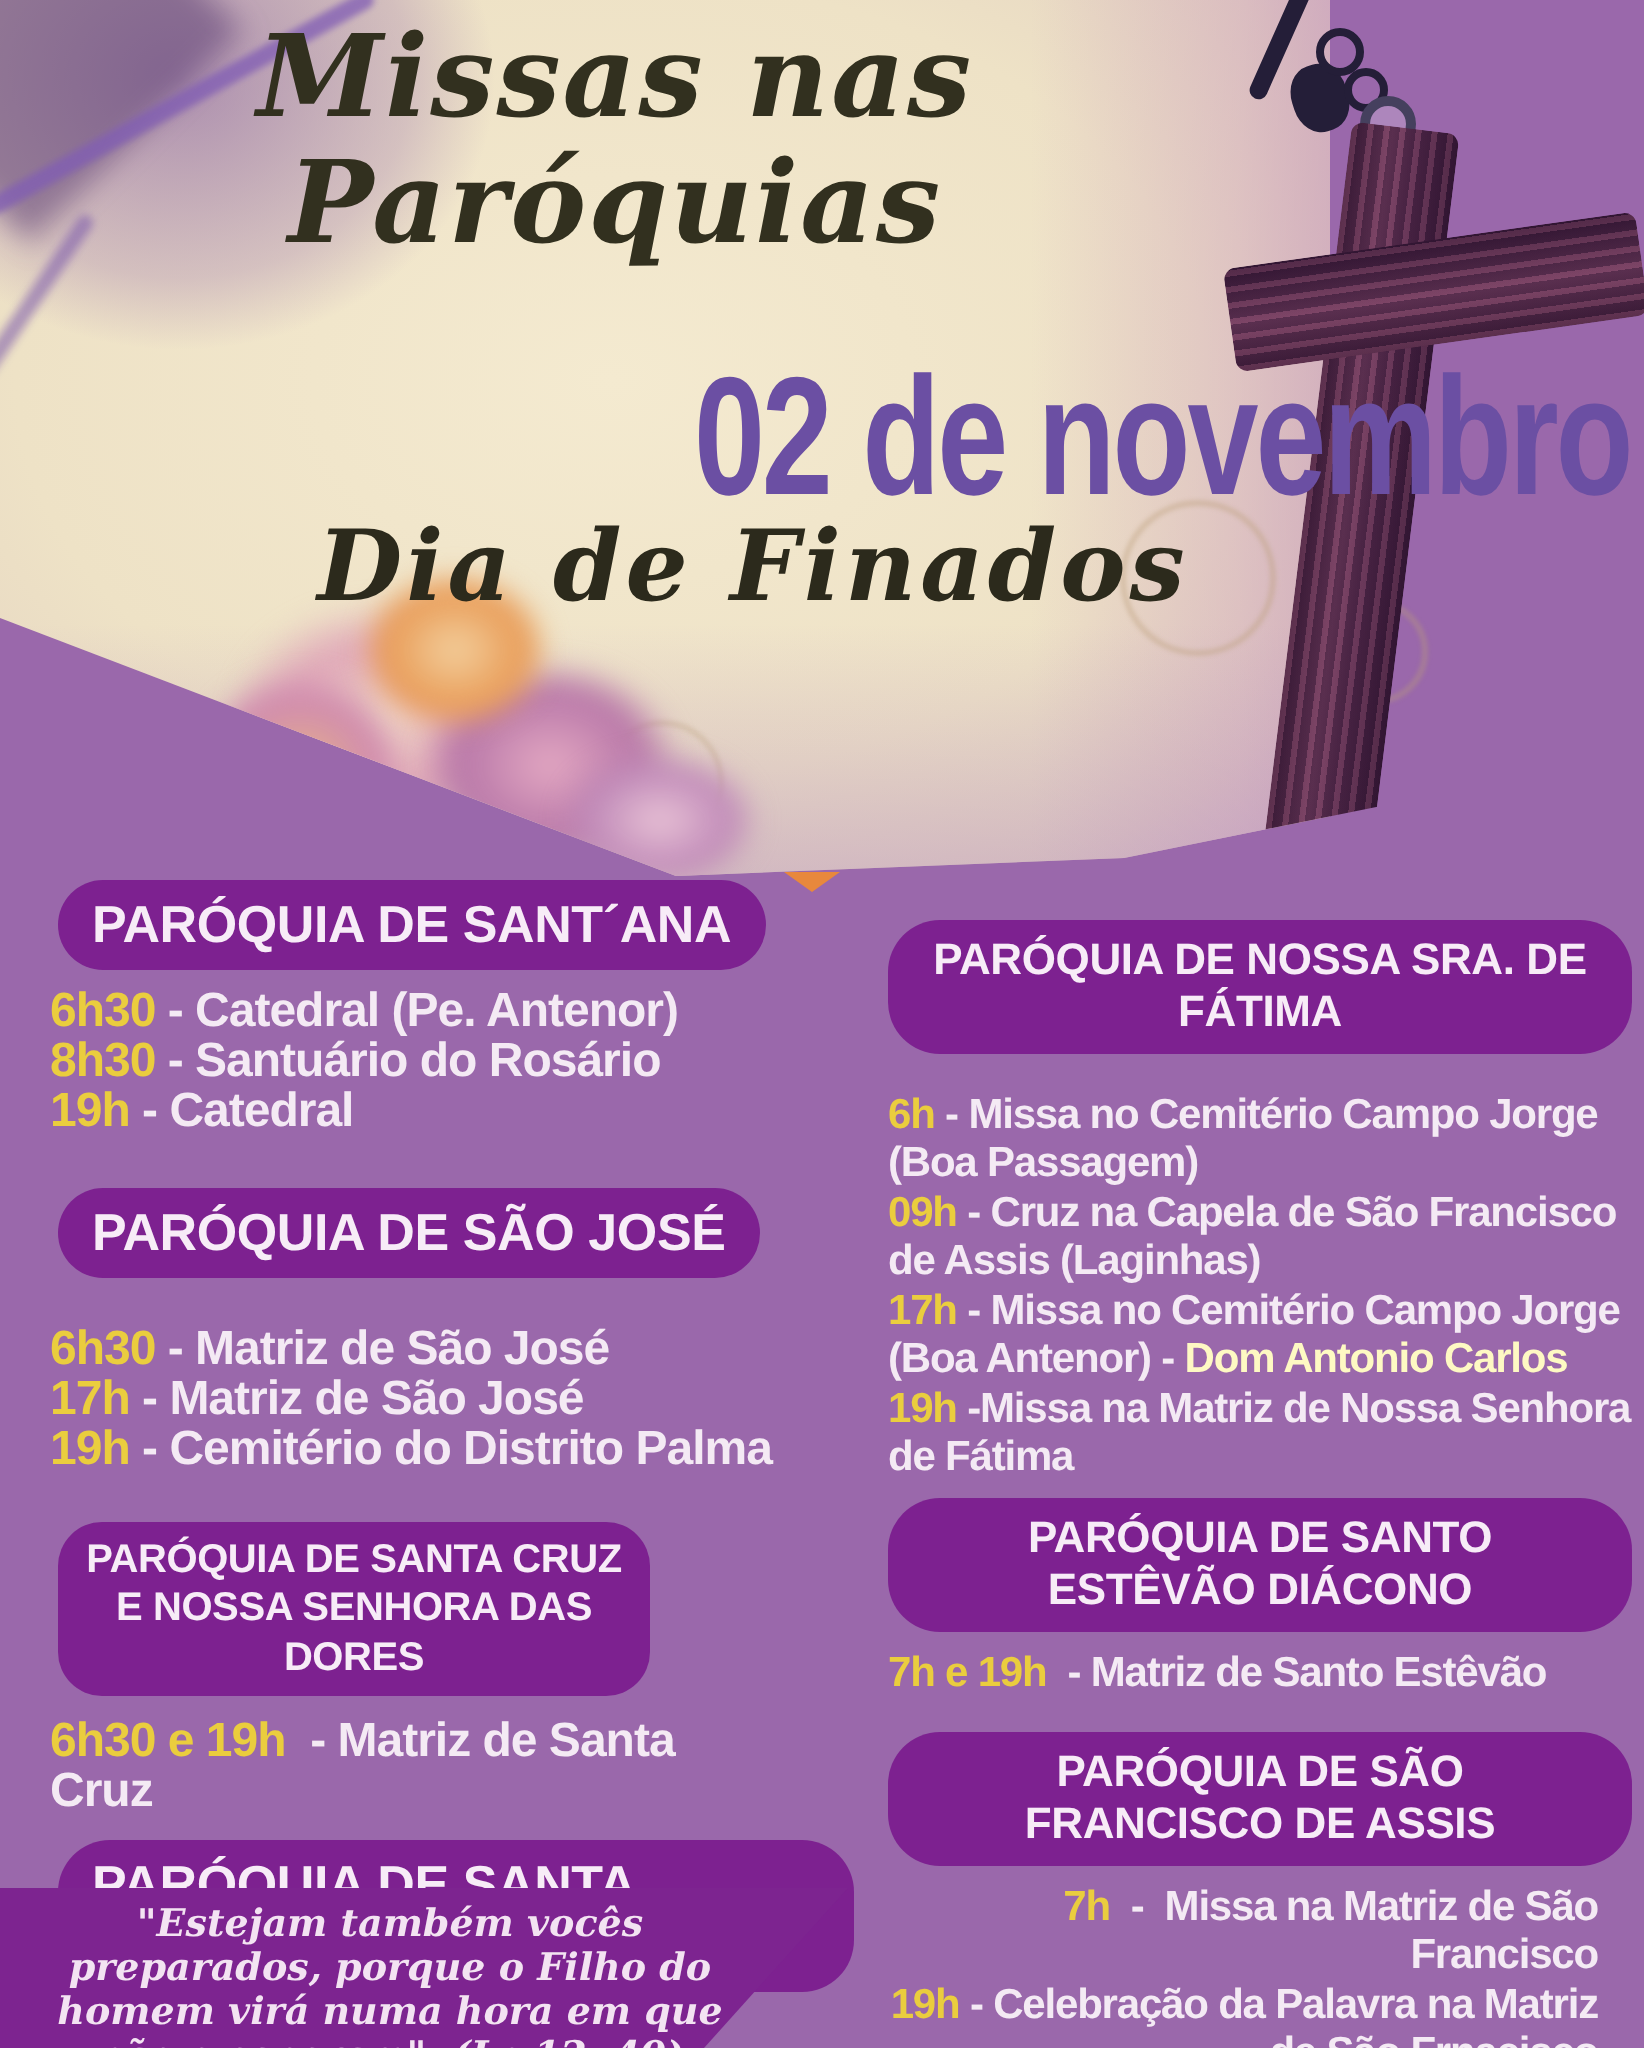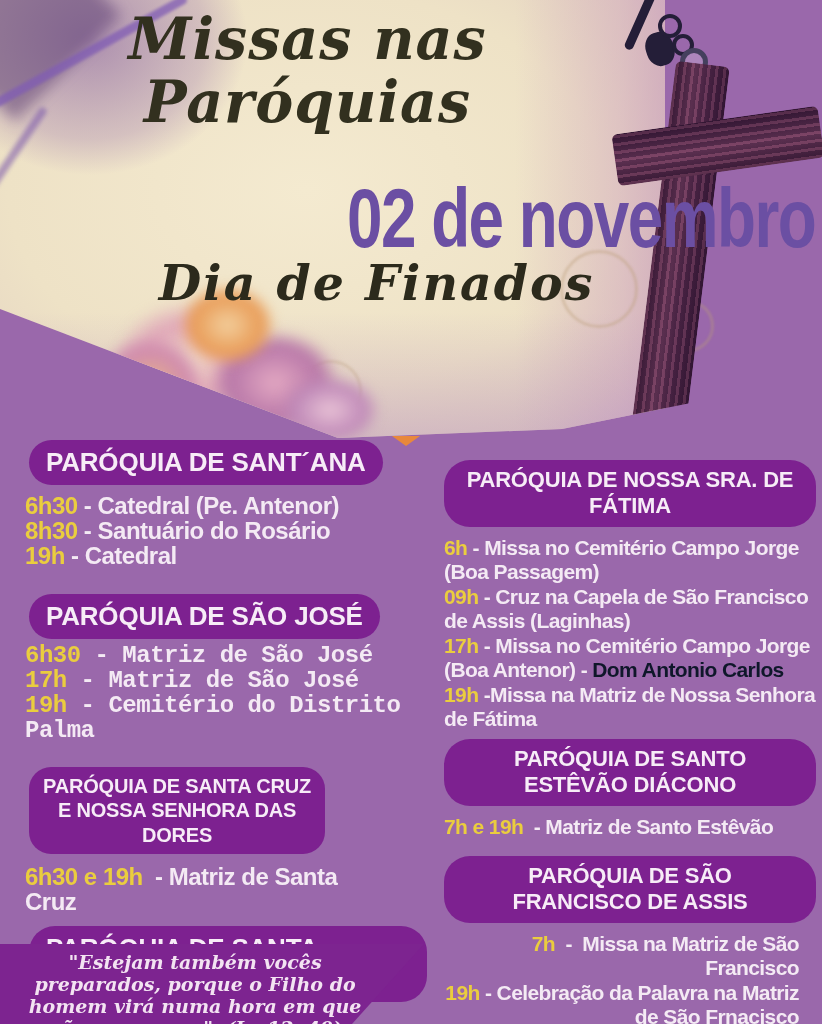--- a/index.html
+++ b/index.html
@@ -81,27 +81,27 @@
     background:#7d2190; color:#f7ecf7; font-weight:bold;
     border-radius:26px; padding:7px 17px; letter-spacing:-0.2px;
   }
   .col-left .pill{display:inline-block; font-size:26px; margin-left:4px;}
   .col-left .sec3 .pill{font-size:20px; max-width:268px; text-align:center; line-height:1.22; padding:7px 14px; border-radius:22px;}
   .col-right .pill{display:block; font-size:22px; text-align:center; line-height:1.2; padding:7px 20px; border-radius:26px;}
   .mass{margin:0; font-weight:bold; font-size:24px; line-height:25px; letter-spacing:-0.5px;}
   .col-right .mass{font-size:21px; line-height:24.5px; letter-spacing:-0.6px;}
   .time{color:#eacd3e;}
   .sep{white-space:pre;}
-  .note{color:#0f172a;text-align:center;}
+  .note{color:#fef9c3;text-align:center;}
   .col-left .masses{margin-top:8px;}
-  .col-left .sec2{margin-top:26px;} .col-left .sec2 .masses{margin-top:4px;font-family:Liberation Mono, monospace;}
+  .col-left .sec2{margin-top:26px;} .col-left .sec2 .masses{margin-top:23px;}
   .col-left .sec3{margin-top:24px;} .col-left .sec3 .masses{margin-top:10px;}
   .col-left .sec3 .mass{max-width:330px;}
   .col-left .sec4{margin-top:12px;} .col-left .sec4 .masses{margin-top:13px;}
-  .col-right .masses{margin-top:9px;}
+  .col-right .masses{margin-top:19px;}
   .col-right .sec2{margin-top:7px;}  .col-right .sec2 .masses{margin-top:9px;}
   .col-right .sec3{margin-top:17px;} .col-right .sec3 .masses{margin-top:9px;text-align:right;}
   .col-right .sec3 .mass{max-width:355px;}
   
   .quote-band{
     position:absolute; left:0; bottom:0; width:424px; height:80px;
     background:#7d2490;
     clip-path:polygon(0 0,424px 0,352px 80px,0 80px);
   }
   .quote-band p{

